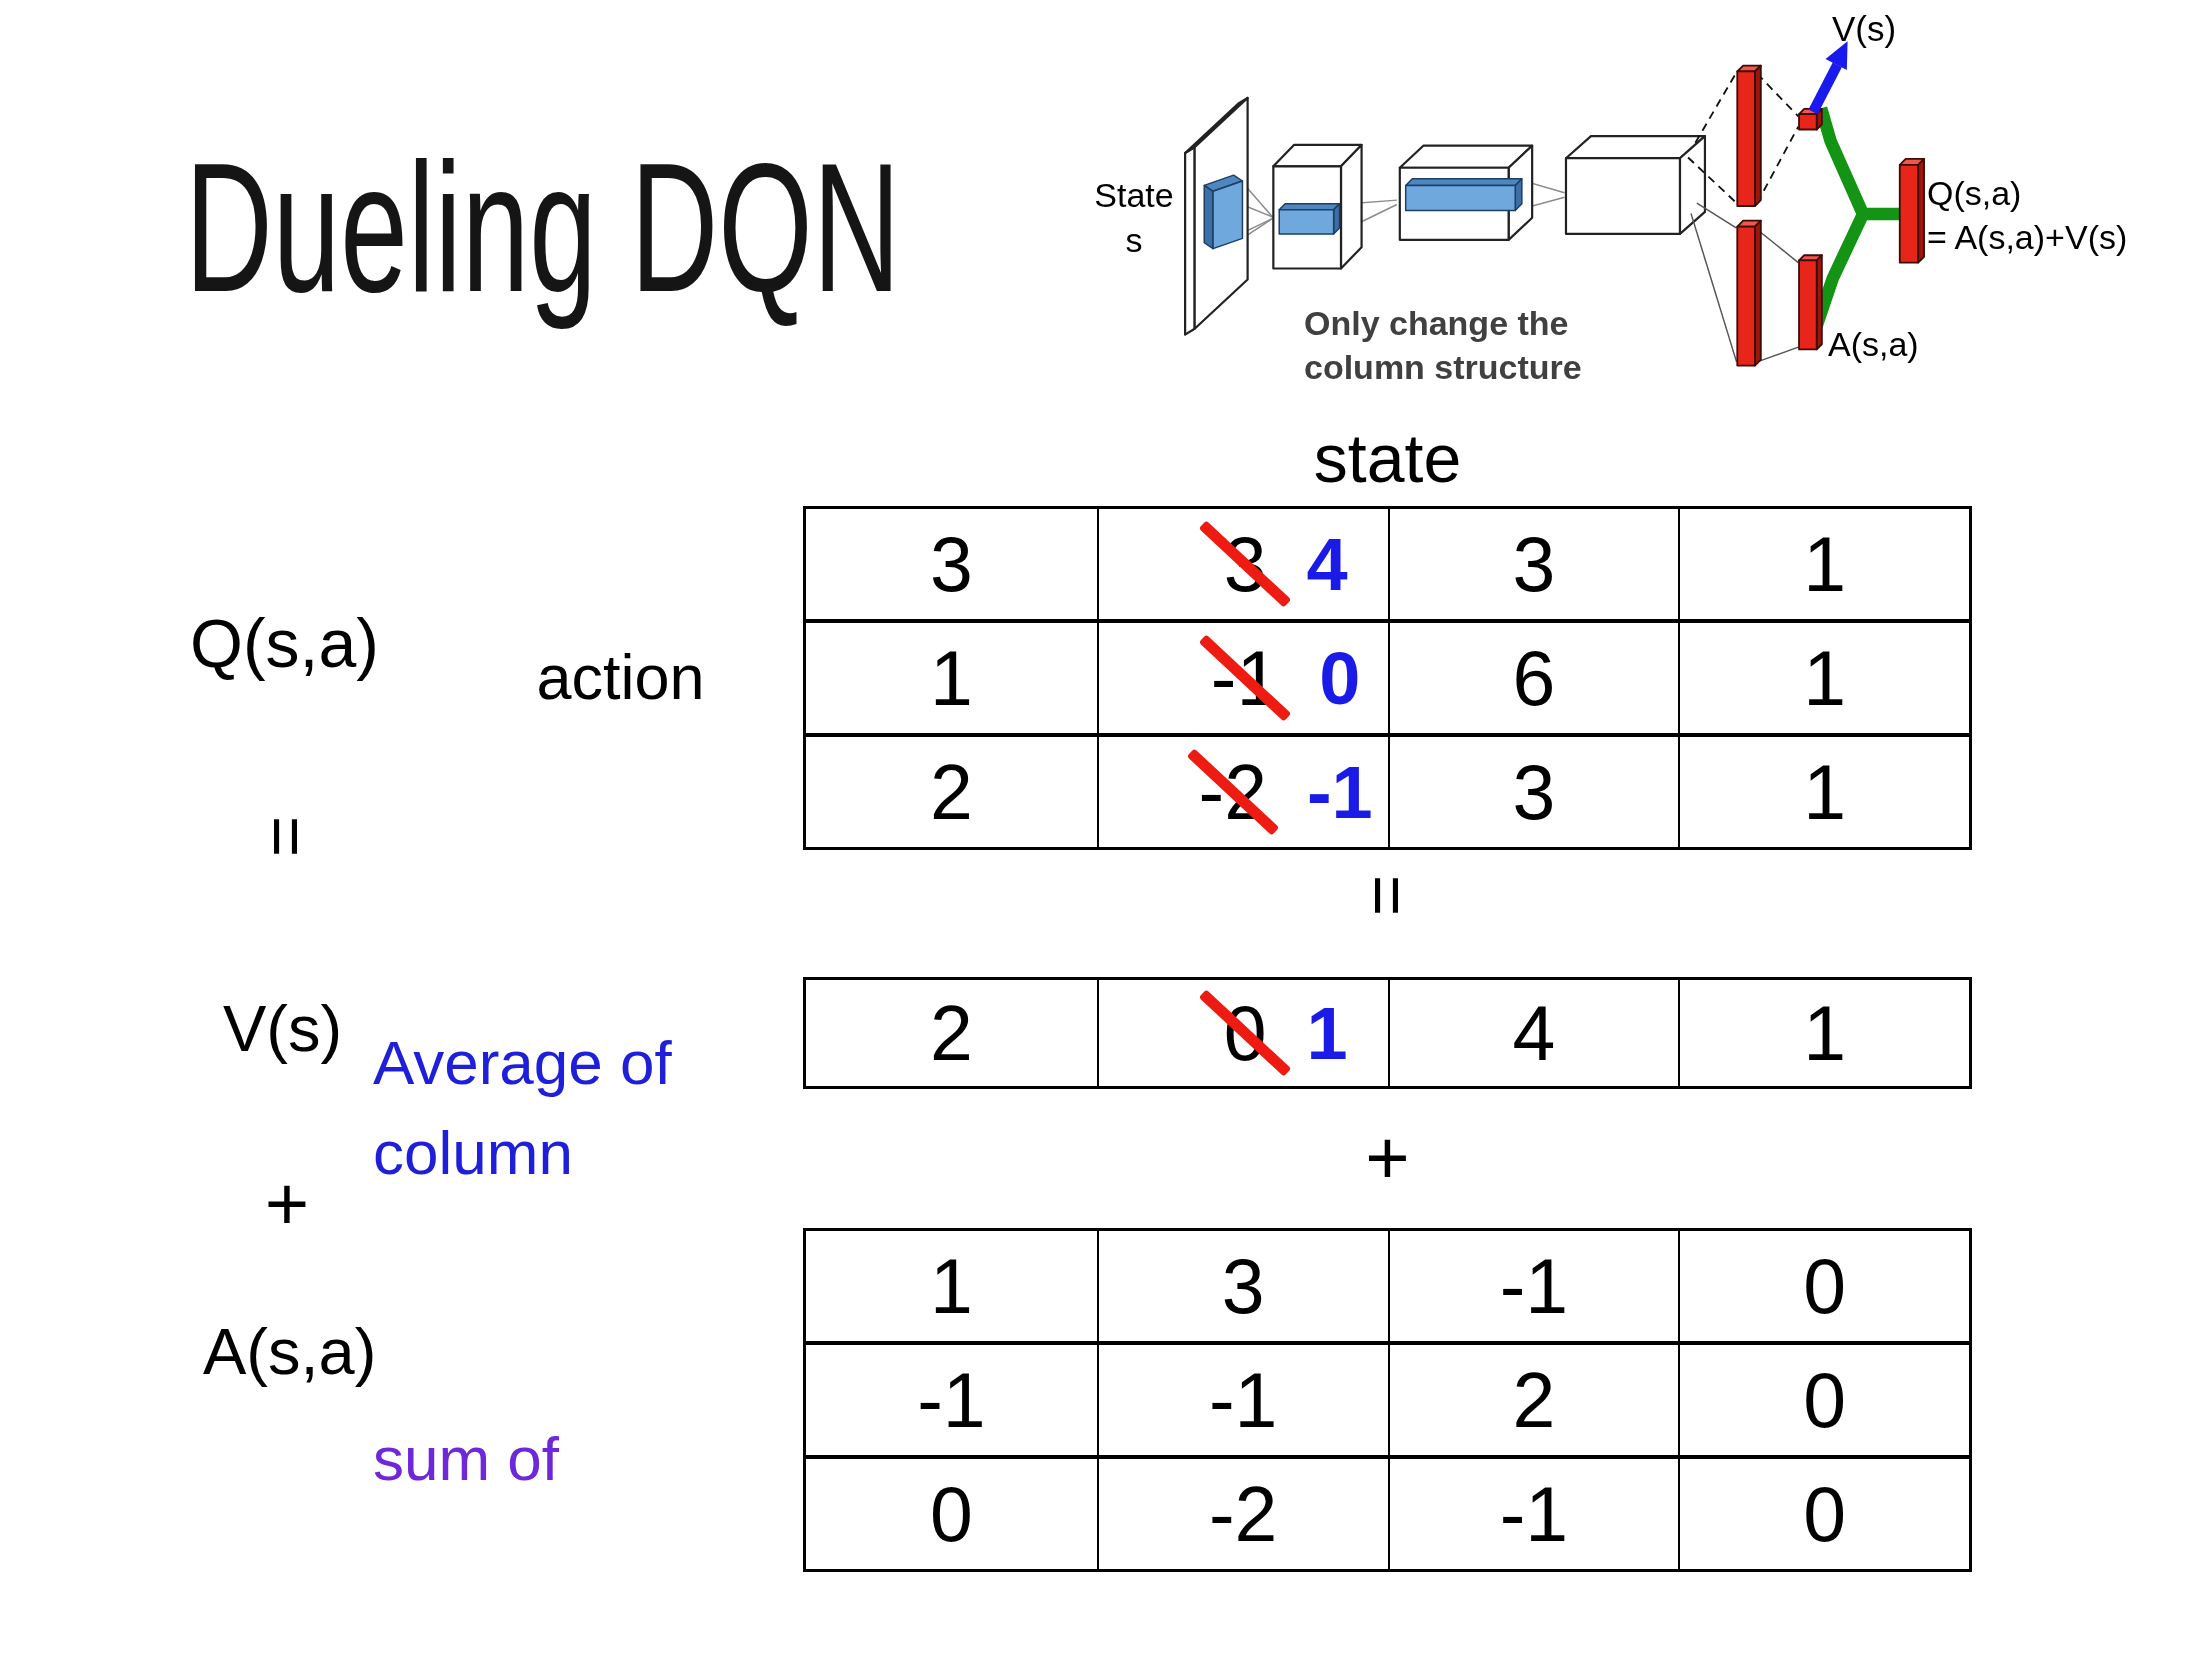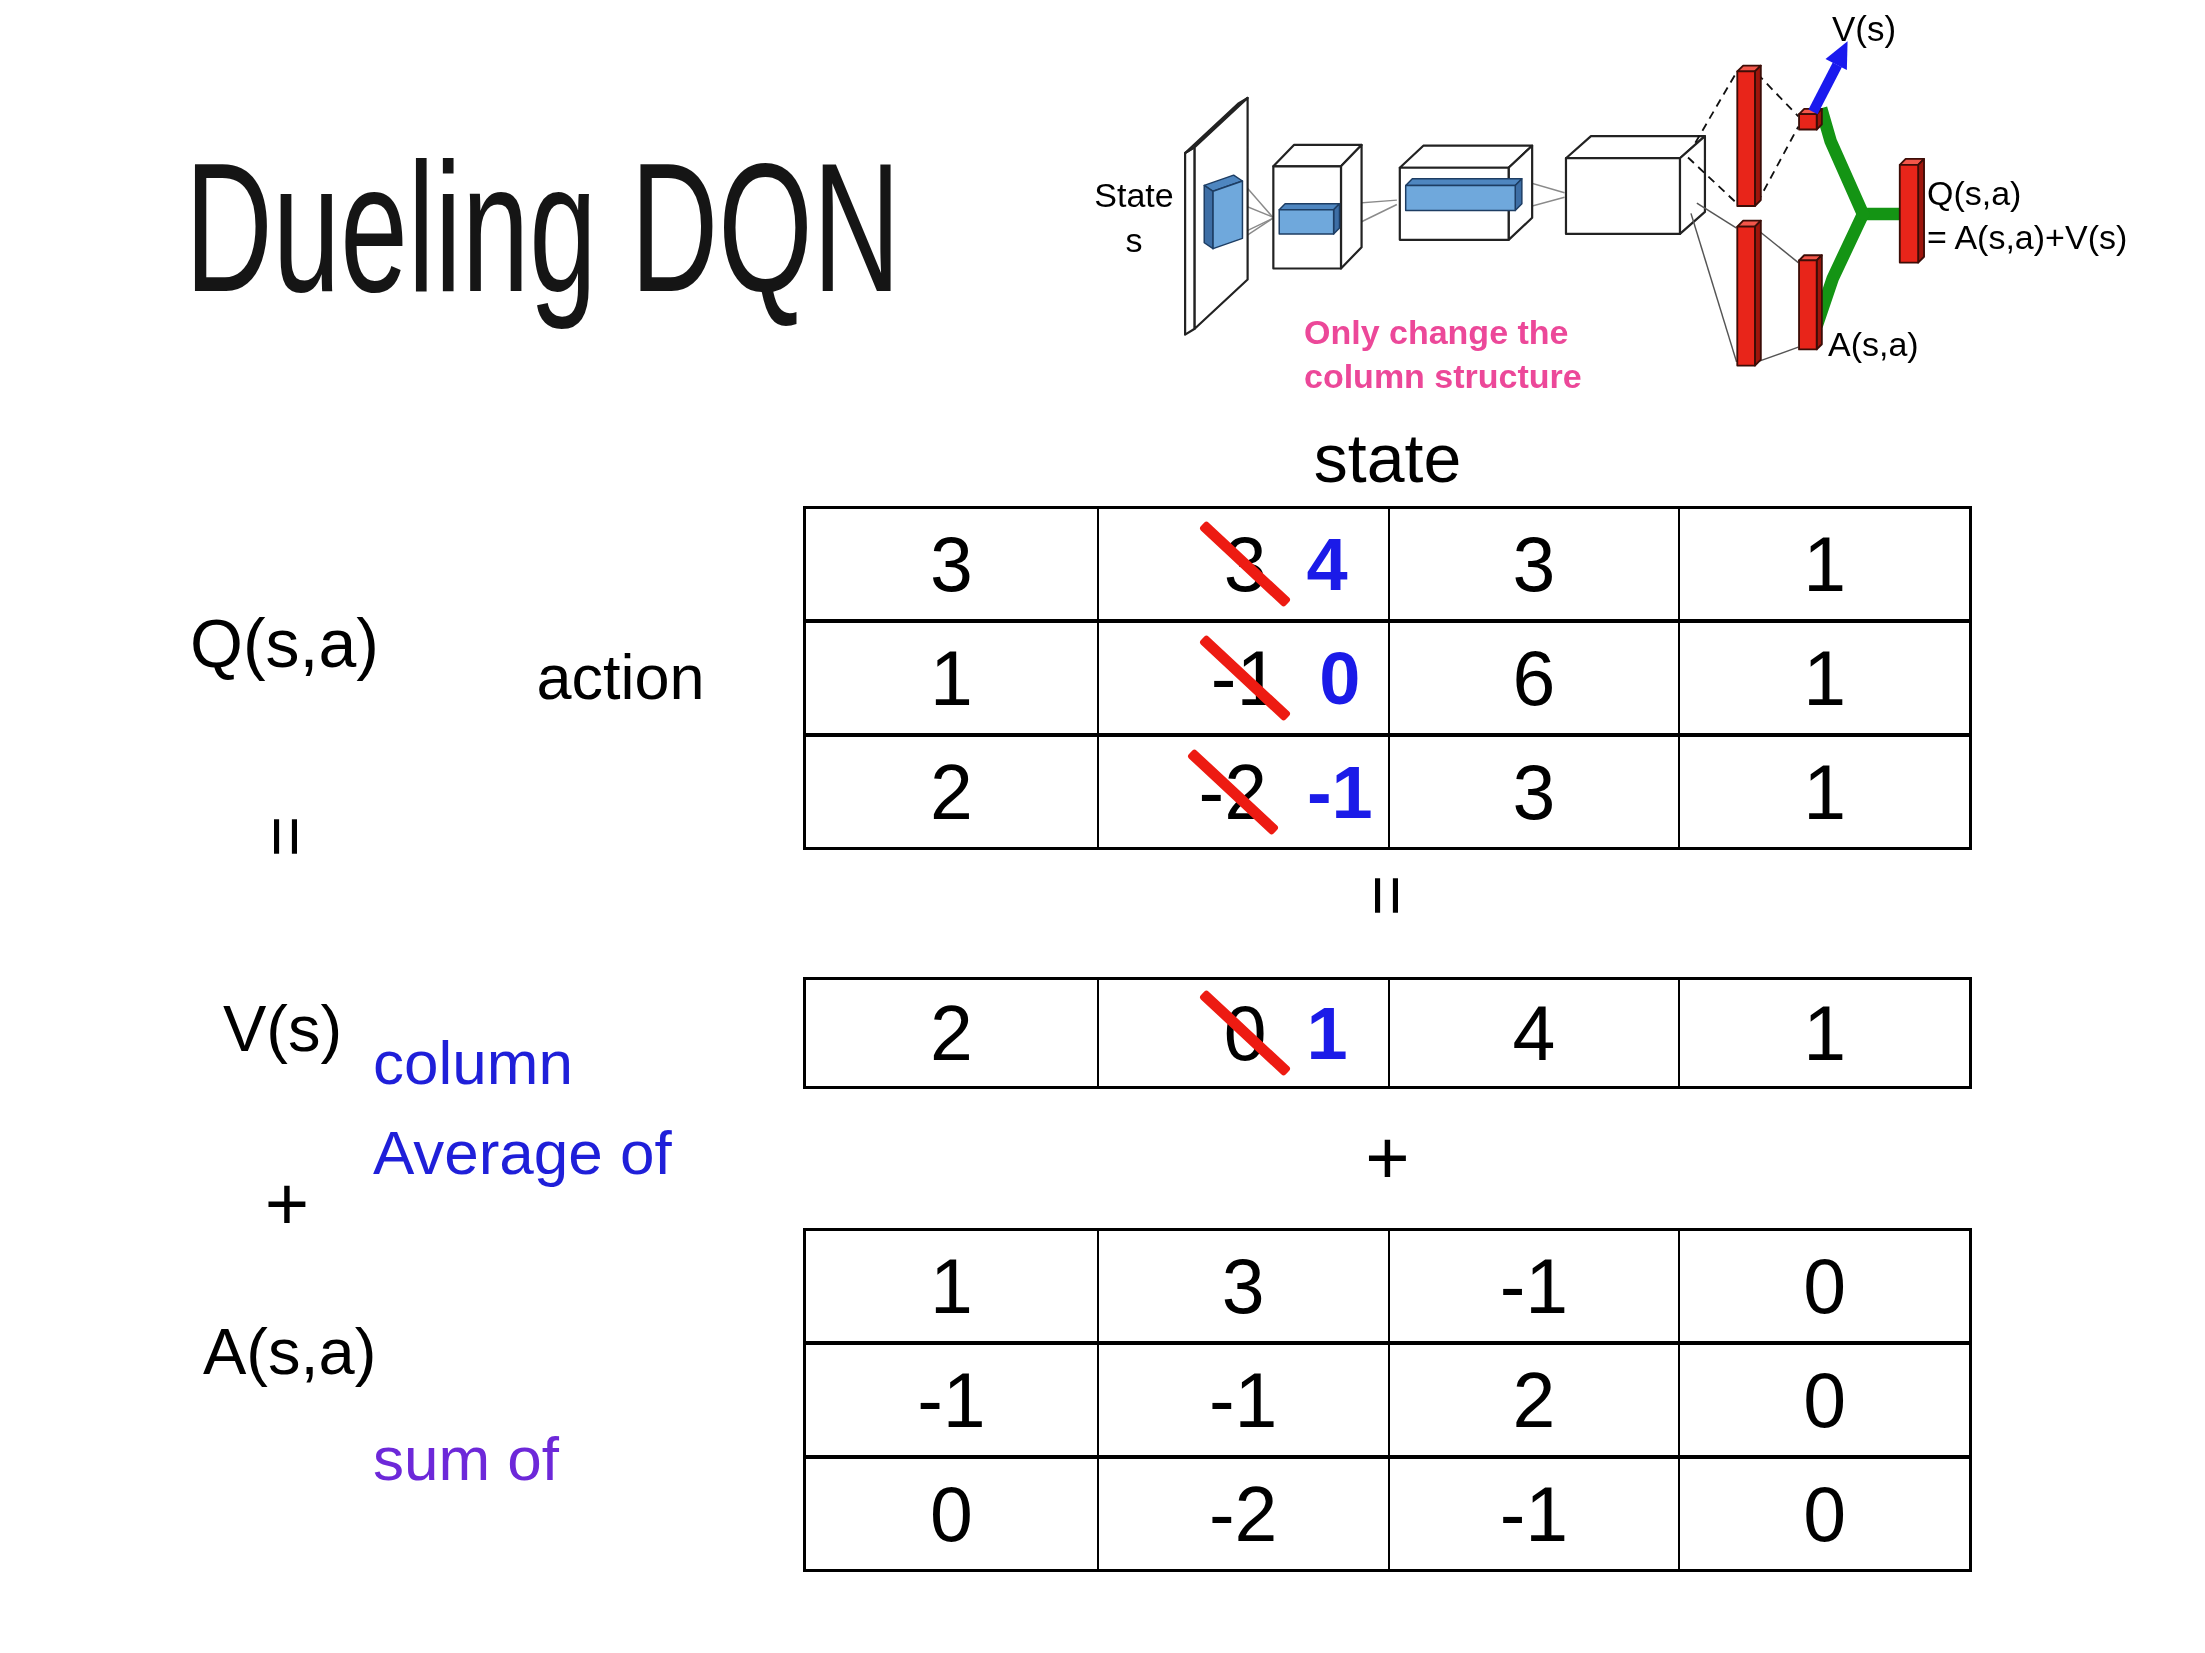--- a/index.html
+++ b/index.html
@@ -7,21 +7,21 @@
     position:relative; width:2205px; height:1654px; background:#ffffff;
     font-family:"Liberation Sans", sans-serif; color:#000; overflow:hidden;
   }
   .abs { position:absolute; }
   .title {
     left:185px; top:135px; font-size:184px; line-height:1; color:#151515;
     transform:scaleX(0.66); transform-origin:left top; white-space:nowrap;
   }
   
   .d-state { left:1075px; top:173px; width:118px; text-align:center; font-size:34px; line-height:1.32; }
-  .d-note  { left:1304px; top:302px; font-size:34px; font-weight:600; color:#ec4899; line-height:1.28; white-space:nowrap;margin-top:9px; }
+  .d-note  { left:1304px; top:302px; font-size:34px; font-weight:600; color:#404040; line-height:1.28; white-space:nowrap; }
   .d-vs    { left:1832px; top:8.8px;  font-size:35px; }
   .d-q     { left:1927px; top:171px; font-size:34px; line-height:1.3; white-space:nowrap; }
   .d-as    { left:1828px; top:325px; font-size:34px; }
   
   .m-state { left:803px; top:419px; width:1169px; text-align:center; font-size:68px; }
   .m-q     { left:190px;  top:604px; font-size:68px; }
   .m-action{ left:470px;  top:641px; width:301px; text-align:center; font-size:63px; }
   .m-vs    { left:223px;  top:991px; font-size:65px; }
   .m-as    { left:203px;  top:1314px; font-size:65px; }
   .m-avg   { left:373px;  top:1018px; font-size:62px; line-height:1.45; color:#1F1FD9; white-space:nowrap; }
@@ -191,22 +191,22 @@
     <span>+</span>
   </div>
   <div class="abs sym m-plus-mid">
     <span>+</span>
   </div>
 
   <div class="abs m-vs">V(s)</div>
   <div class="abs m-as">A(s,a)</div>
 
   <div class="abs m-avg">
+    <div>Average of</div>
     <div>column</div>
-    <div>Average of</div>
   </div>
   <div class="abs m-sum">
     <div>sum of</div>
   </div>
 
   <div class="tbl tbl-q">
     <div class="trow">
       <div class="cell">3</div>
       <div class="cell">
         <span class="old">

